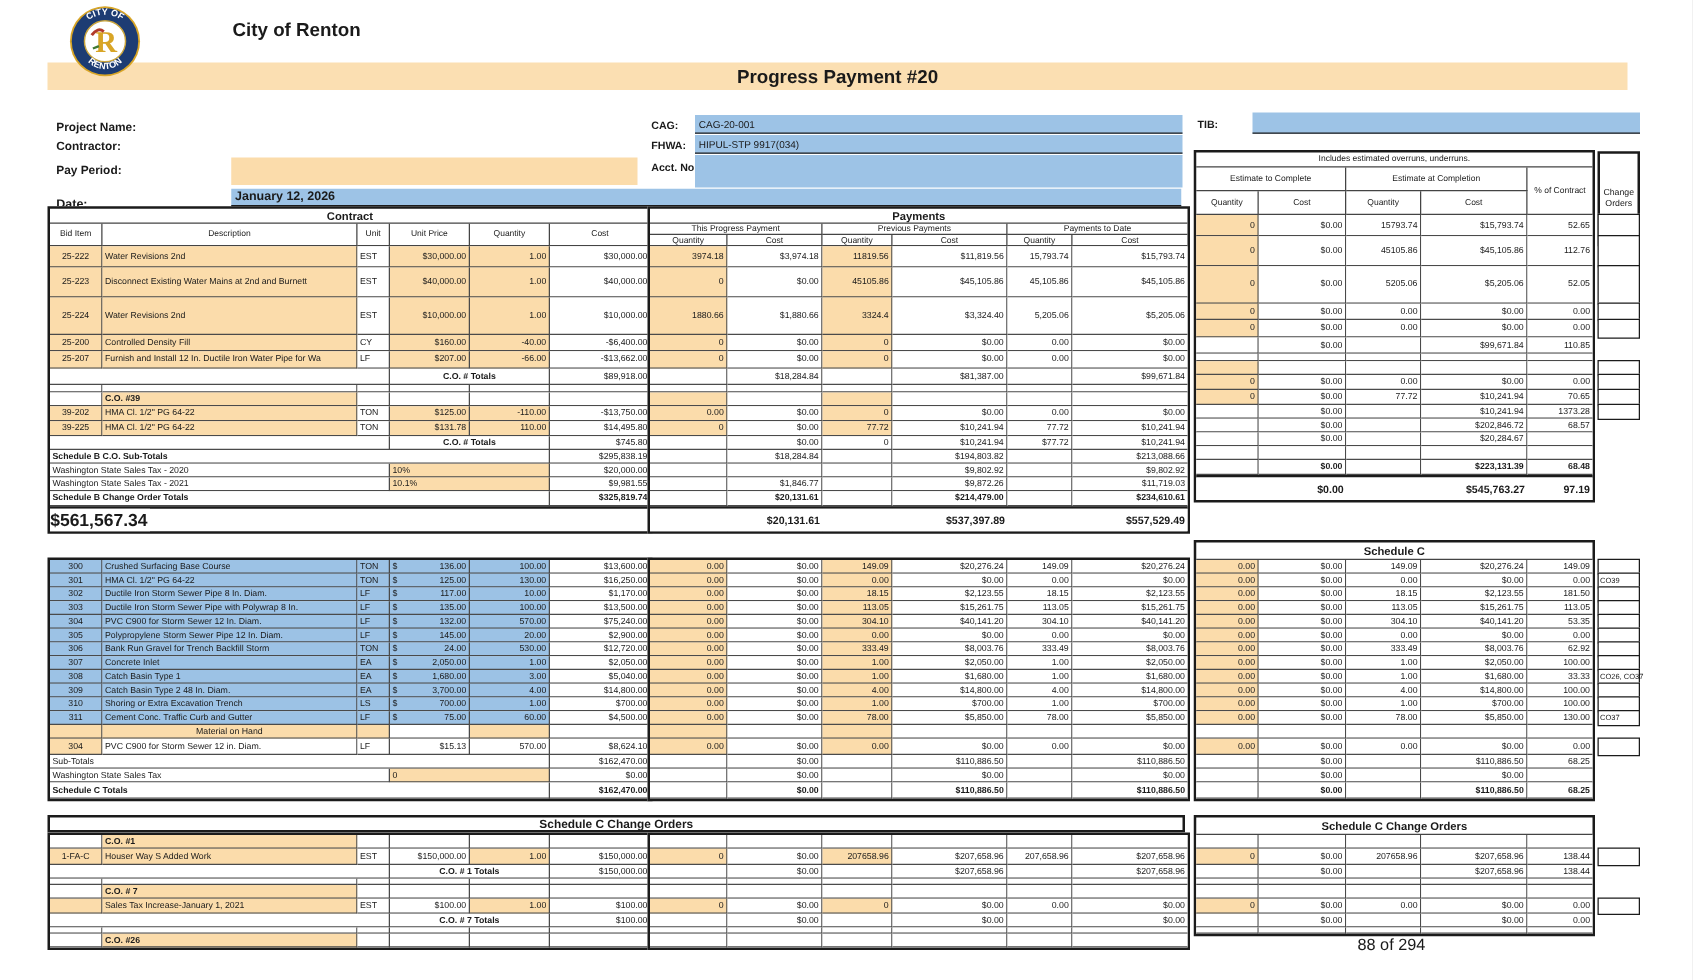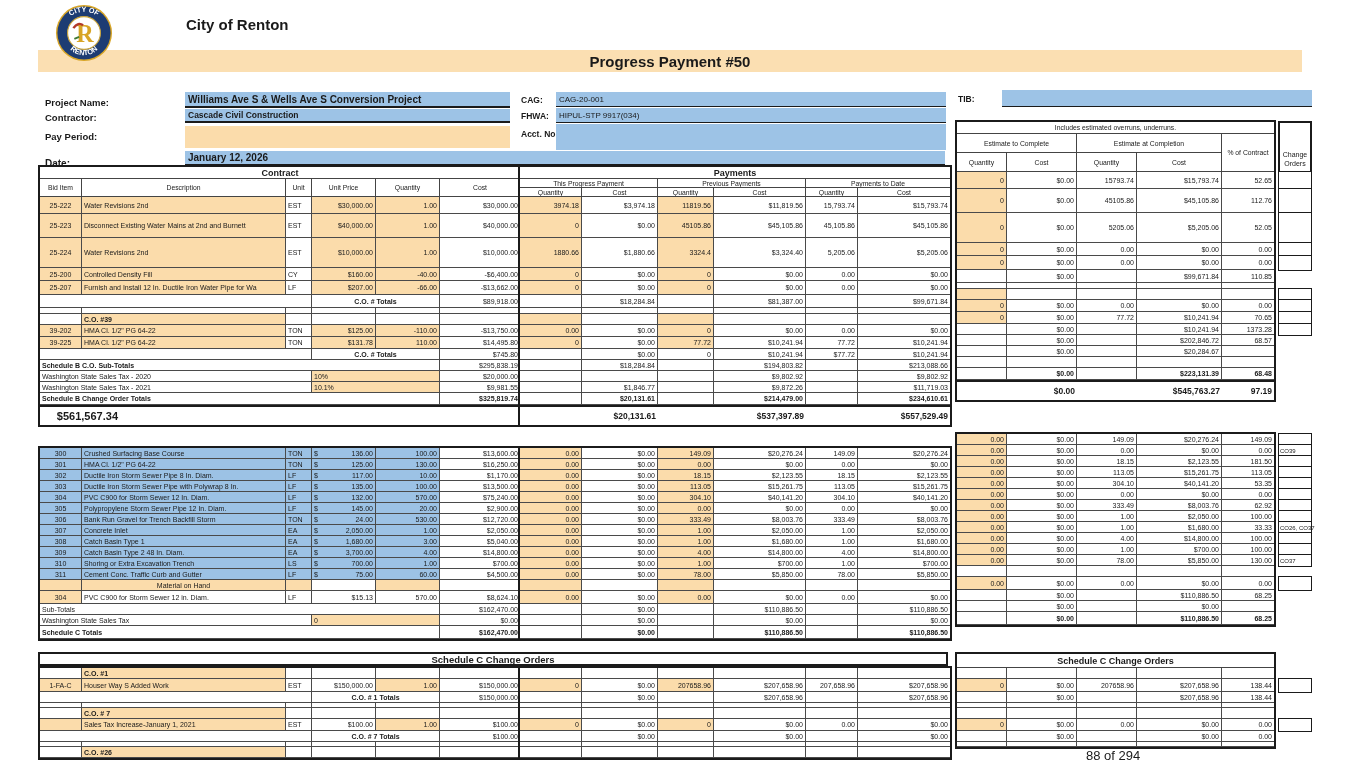--- a/index.html
+++ b/index.html
@@ -66,33 +66,31 @@
       <text font-size="7.5" font-weight="bold" fill="#ffffff" font-family="Liberation Sans, sans-serif">
         <textPath href="#arcB" startOffset="50%" text-anchor="middle">RENTON</textPath>
       </text>
       <text x="31" y="39" text-anchor="middle" font-size="25" font-weight="bold" fill="#d8a526" font-family="Liberation Serif, serif">R</text>
       <path d="M 19,25 q 5,-7 10,-3" stroke="#b23a2a" stroke-width="2.5" fill="none"></path>
       <path d="M 20,36 l 5,-2" stroke="#3f7a33" stroke-width="2" fill="none"></path>
     </svg>
   </div>
 
   <div class="cityname">City of Renton</div>
-  <div class="banner">Progress Payment #50</div>
+  <div class="banner">Progress Payment #20</div>
 
   <div class="flabel" style="left:45px;top:97px">Project Name:</div>
   <div class="flabel" style="left:45px;top:112px">Contractor:</div>
   <div class="flabel" style="left:45px;top:131px">Pay Period:</div>
   <div class="flabel" style="left:45px;top:158px;font-size:10px">Date:</div>
   <div class="flabel sm" style="left:521px;top:95px">CAG:</div>
   <div class="flabel sm" style="left:521px;top:111px">FHWA:</div>
   <div class="flabel sm" style="left:521px;top:129px">Acct. No.</div>
   <div class="flabel sm" style="left:958px;top:94px">TIB:</div>
 
-  <div class="ffield bb2" style="left:185px;top:92px;width:325px;height:16px;font-weight:bold;font-size:10px">Williams Ave S &amp; Wells Ave S Conversion Project</div>
-  <div class="ffield bb2" style="left:185px;top:109px;width:325px;height:14px;font-weight:bold;font-size:8.5px">Cascade Civil Construction</div>
   <div class="ffield orange" style="left:185px;top:126px;width:325px;height:22px"></div>
   <div class="ffield bb2" style="left:185px;top:151px;width:760px;height:15px;font-weight:bold;font-size:10px">January 12, 2026</div>
   <div class="ffield bb1" style="left:556px;top:92px;width:390px;height:15px;font-size:8px">CAG-20-001</div>
   <div class="ffield bb1" style="left:556px;top:108px;width:390px;height:15px;font-size:8px">HIPUL-STP 9917(034)</div>
   <div class="ffield" style="left:556px;top:124px;width:390px;height:26px"></div>
   <div class="ffield bb1" style="left:1002px;top:90px;width:310px;height:17px"></div>
 
   <div class="panel" style="left:38px;top:165px">
     <div class="trow" style="height:12px;width:480px">Contract</div>
     <div class="hrow" style="width:480px">
@@ -198,21 +196,21 @@
         <div class="row" style="height: 11px;">
           <div class="cell l" style="width: 272px;">Washington State Sales Tax - 2021</div>
           <div class="cell o l" style="width: 128px;">10.1%</div>
           <div class="cell r" style="width: 80px; border-right: none;">$9,981.55</div>
         </div>
         <div class="row" style="height: 12px;">
           <div class="cell l bd" style="width: 400px;">Schedule B Change Order Totals</div>
           <div class="cell r bd" style="width: 80px; border-right: none;">$325,819.74</div>
         </div>
         <div class="row grand" style="height: 18px;">
-          <div class="cell r bd" style="width: 80px; font-size: 11px; border-right: none;">$561,567.34</div>
+          <div class="cell r bd" style="width: 80px; font-size: 14px; border-right: none;">$561,567.34</div>
         </div>
       </div>
   </div>
 
   <div class="panel" style="left:518px;top:165px">
     <div class="trow" style="height:12px;width:430px">Payments</div>
     <div class="hrow" style="width:430px">
       <div class="hcell" style="width:138px;height:9px">This Progress Payment</div>
       <div class="hcell" style="width:148px;height:9px">Previous Payments</div>
       <div class="hcell" style="width:144px;height:9px;border-right:none">Payments to Date</div>
@@ -793,20 +791,21 @@
           <div class="cell r bd" style="width: 62px;"></div>
           <div class="cell r bd" style="width: 76px;">$0.00</div>
           <div class="cell r bd" style="width: 56px;"></div>
           <div class="cell r bd" style="width: 92px;">$110,886.50</div>
           <div class="cell r bd" style="width: 52px;"></div>
           <div class="cell r bd" style="width: 92px; border-right: none;">$110,886.50</div>
         </div>
       </div>
     </div>
   <div class="panel" style="left:955px;top:432px;overflow:visible">
+    <div class="trow" style="height:14px;width:317px">Schedule C</div>
     <div id="scR">
         <div class="row" style="height: 11px;">
           <div class="cell o r" style="width: 50px;">0.00</div>
           <div class="cell r" style="width: 70px;">$0.00</div>
           <div class="cell r" style="width: 60px;">149.09</div>
           <div class="cell r" style="width: 85px;">$20,276.24</div>
           <div class="cell r" style="width: 52px; border-right: none;">149.09</div>
           <div class="cocell"></div>
         </div>
         <div class="row" style="height: 11px;">

